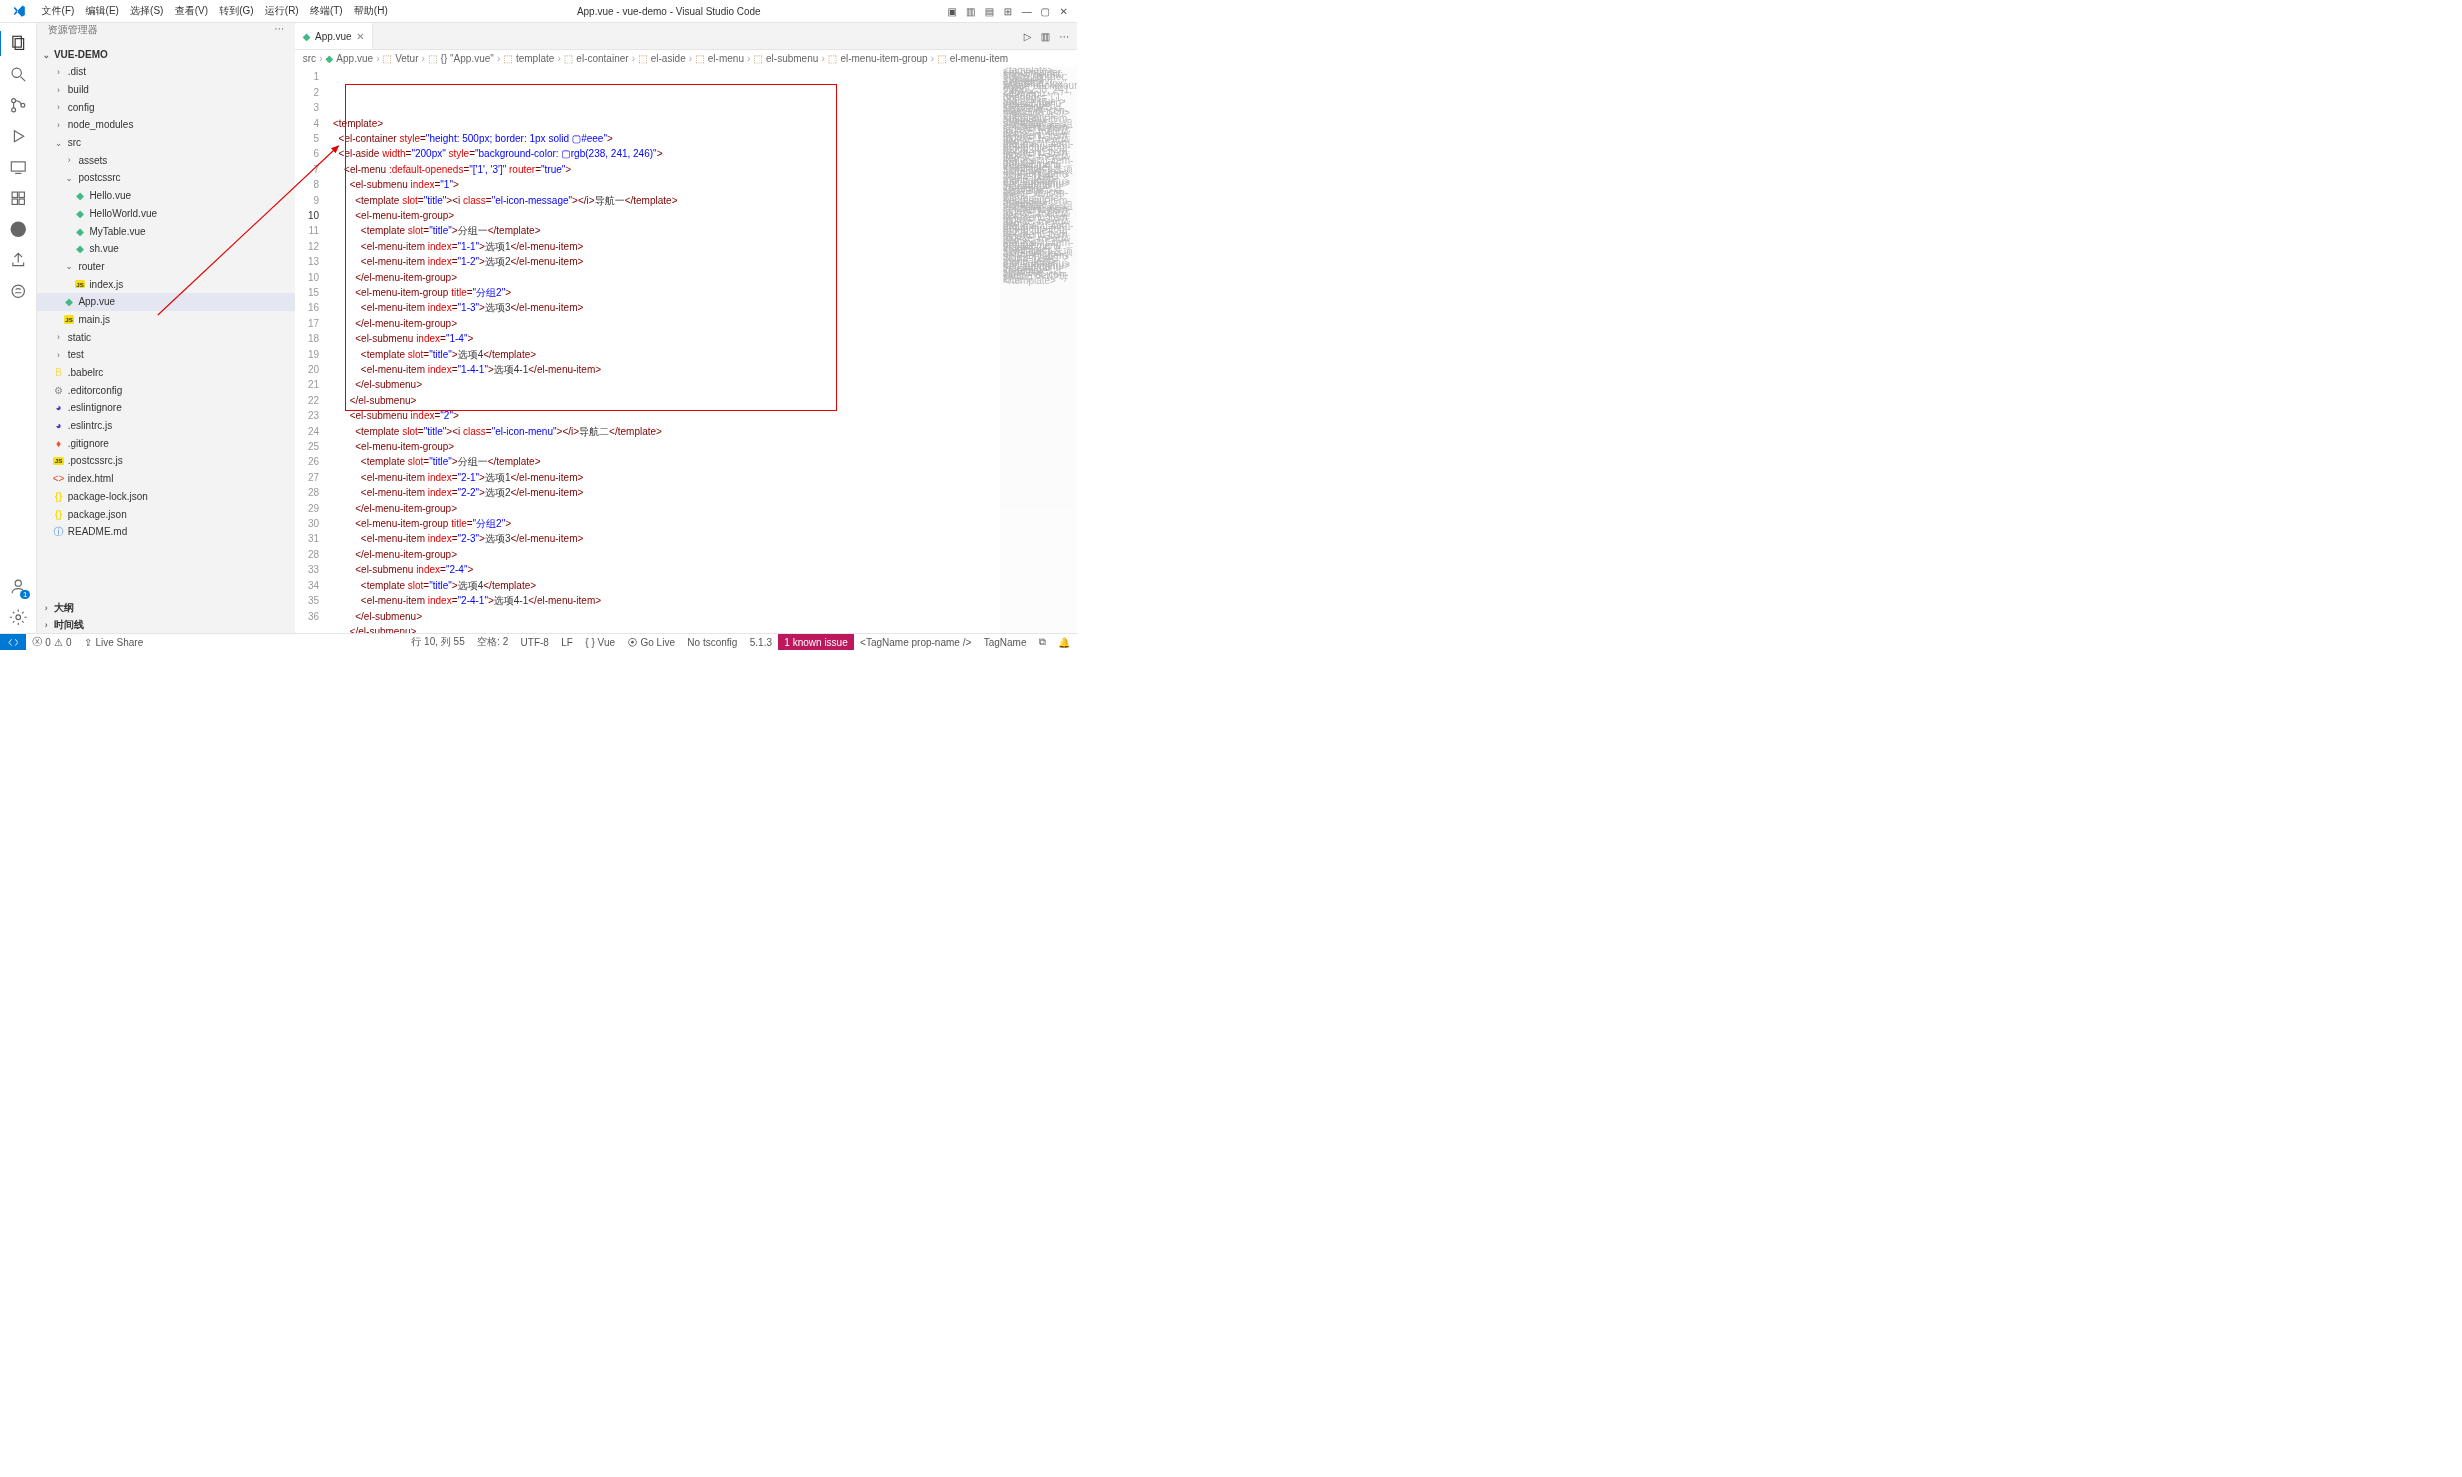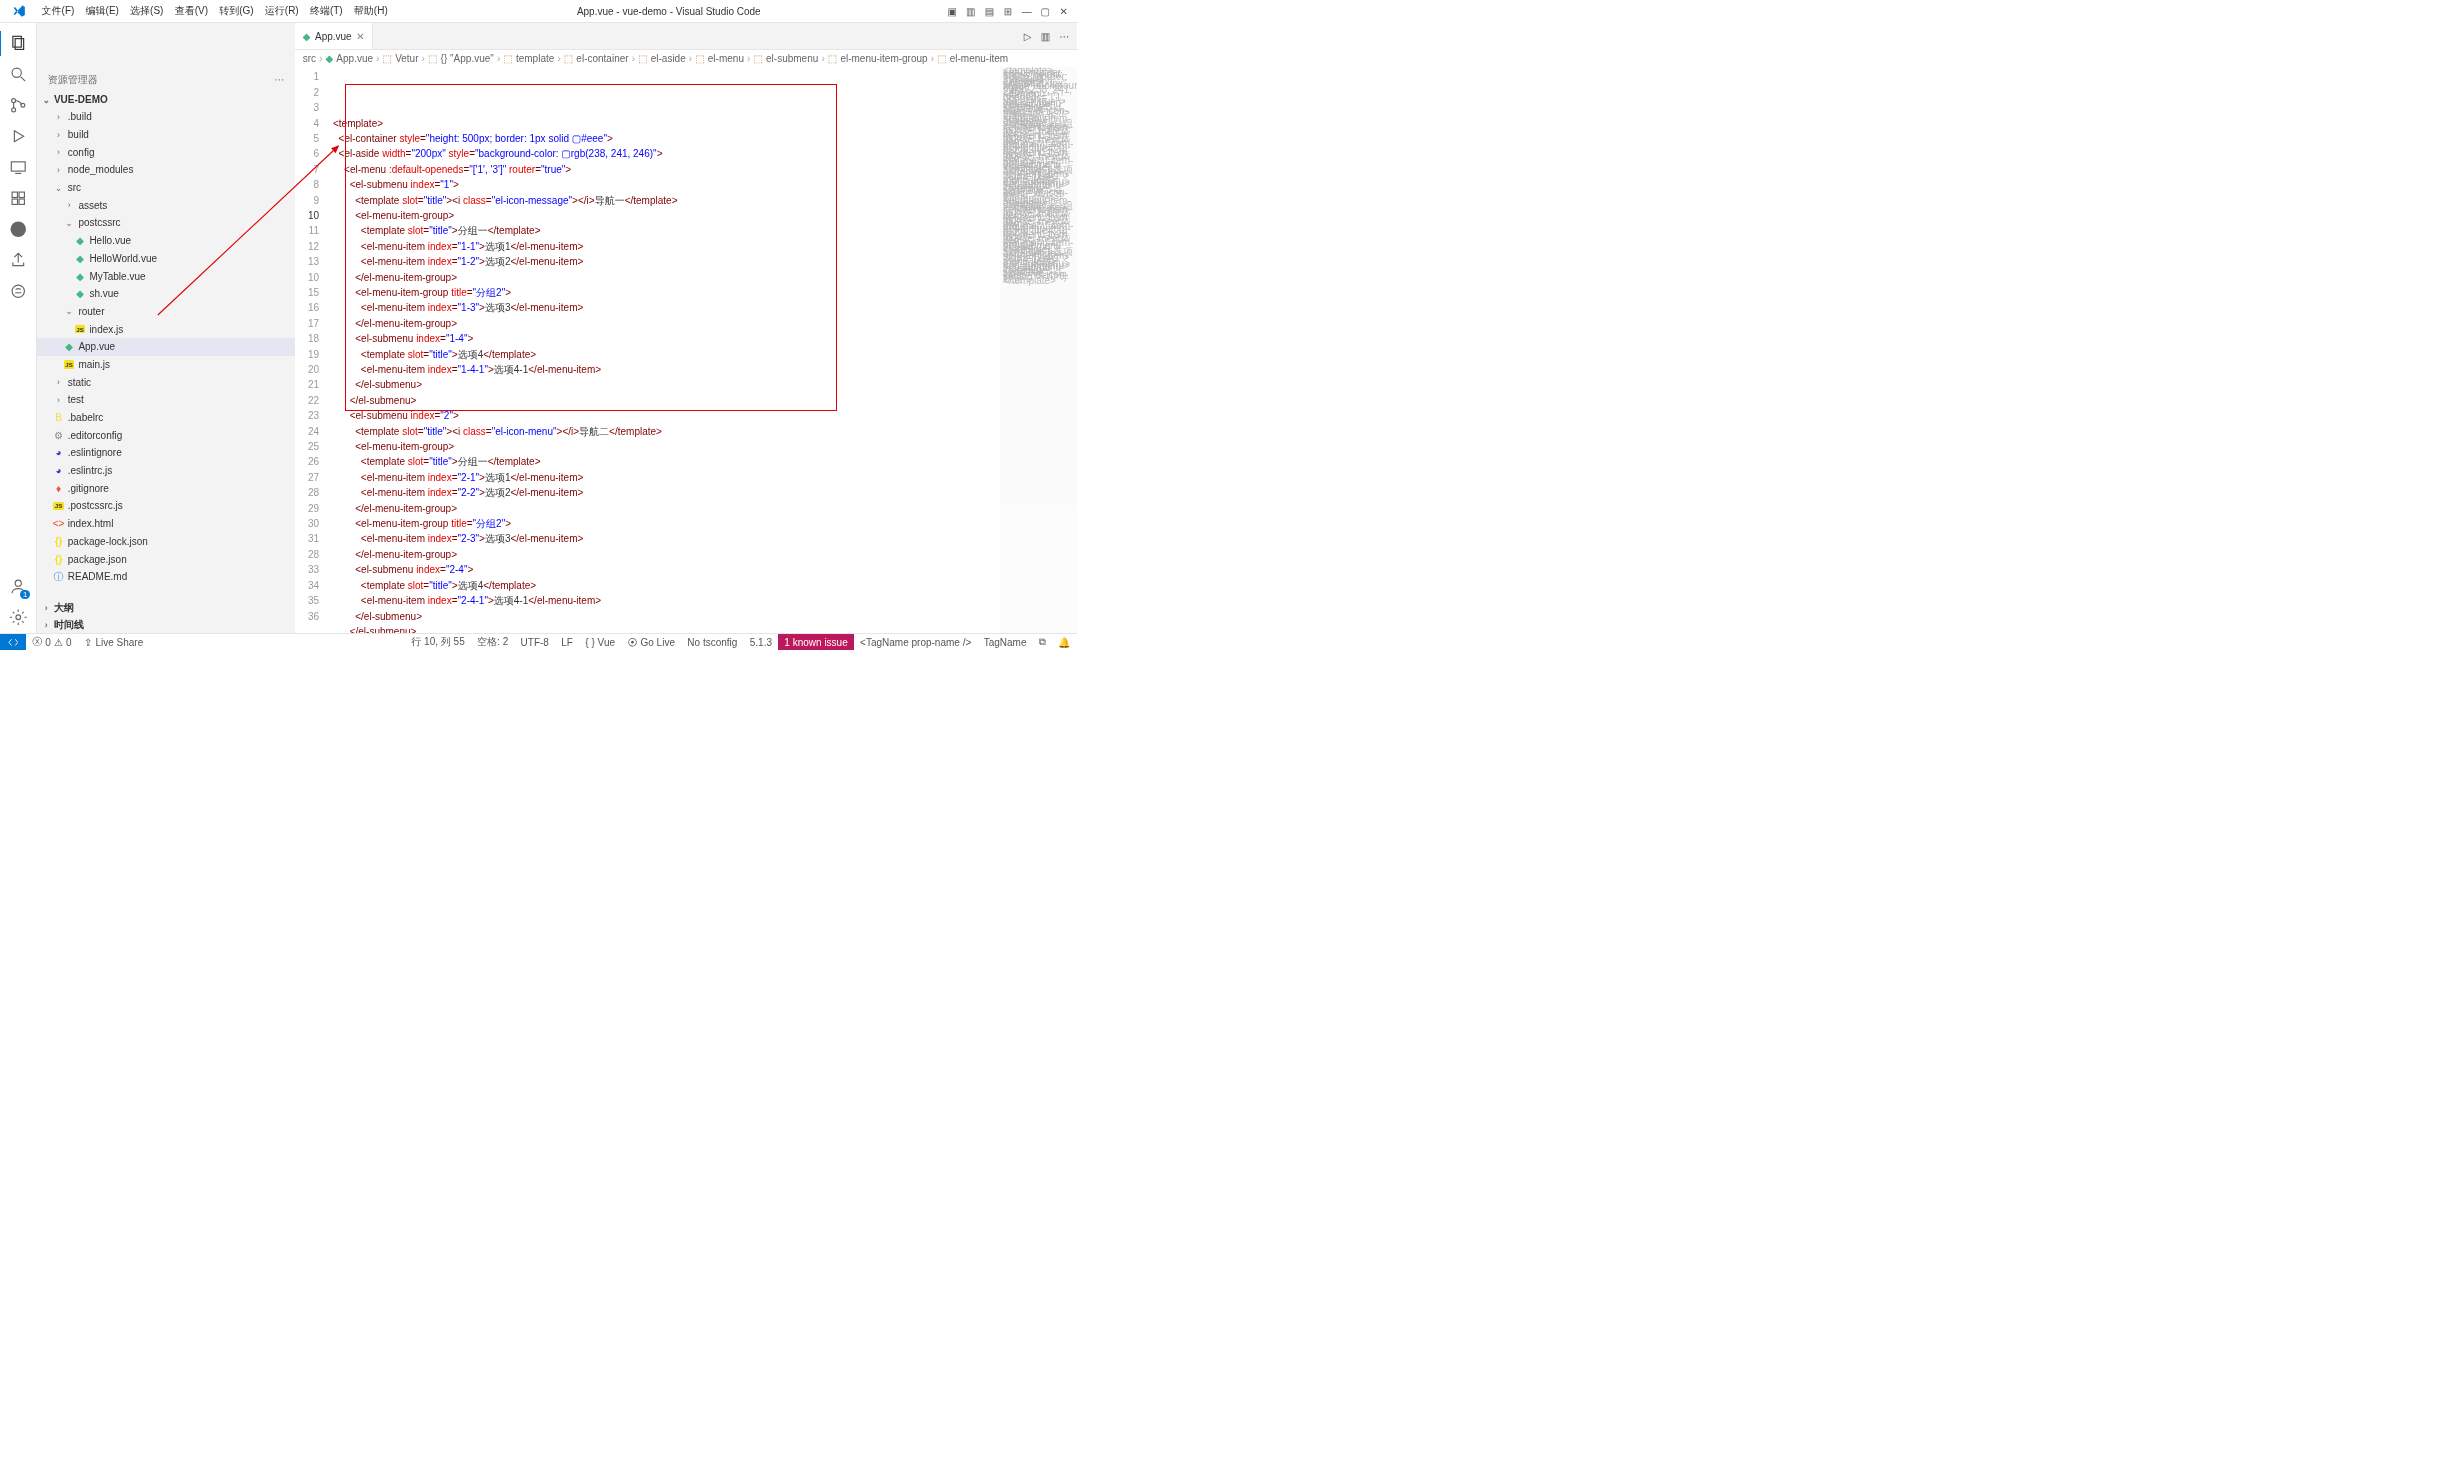--- a/index.html
+++ b/index.html
@@ -12,21 +12,21 @@
 .tb-right { display:flex; gap:4.6px; padding-right:6.2px; align-items:center; }
 .tb-ic { width:14px; height:14px; display:flex; align-items:center; justify-content:center; color:#555; cursor:pointer; }
 .main { display:flex; height:calc(100% - 23px - 17px); }
 .activitybar { width:37px; background:#fff; border-right:0.8px solid #e5e5e5; display:flex; flex-direction:column; align-items:center; padding-top:4.6px; position:relative; }
 .ab-icon { width:37px; height:31px; display:flex; align-items:center; justify-content:center; color:#666; cursor:pointer; position:relative; }
 .ab-icon.active { color:#333; }
 .ab-icon.active::before { content:""; position:absolute; left:0; top:3.1px; bottom:3.1px; width:1.5px; background:#0078d4; }
 .ab-bottom { position:absolute; bottom:0; width:37px; }
 .badge { position:absolute; bottom:3.1px; right:6.2px; background:#0078d4; color:#fff; border-radius:6.2px; font-size:7.7px; padding:0 3.1px; }
 .sidebar { width:258px; background:#f3f3f3; display:flex; flex-direction:column; }
-.sb-title { height:23px; display:flex; align-items:center; justify-content:space-between; padding:0 10.8px; font-size:8.5px; color:#6f6f6f;margin-top:45px; }
+.sb-title { height:23px; display:flex; justify-content:space-between; padding:0 10.8px; font-size:8.5px; color:#6f6f6f; }
 .sb-section { height:17px; display:flex; align-items:center; padding-left:3.1px; font-weight:700; cursor:pointer; gap:1.5px; }
 .chev { width:12.3px; text-align:center; }
 .tree { flex:1; overflow:auto; }
 .tree-row { height:17.7px; display:flex; align-items:center; cursor:pointer; gap:3.1px; }
 .tree-row.selected { background:#e4e6f1; }
 .tree-ic { width:12.3px; display:inline-flex; justify-content:center; }
 .fi-vue { color:#42b883; }
 .fi-js { background:#f7df1e; color:#333; font-size:6.2px; font-weight:700; padding:0.8px 1.5px; border-radius:1.5px; }
 .fi-json { color:#f7df1e; font-weight:700; }
 .fi-gear { color:#888; }
@@ -173,21 +173,21 @@
     </div>
     <div class="sb-section">
       <span class="chev folder-chev">⌄</span>
       <span>VUE-DEMO</span>
     </div>
     <div class="tree" id="tree">
         <div class="tree-row" style="padding-left: 15.4px;">
           <span class="tree-ic">
             <span class="folder-chev">›</span>
           </span>
-          <span>.build</span>
+          <span>.dist</span>
         </div>
         <div class="tree-row" style="padding-left: 15.4px;">
           <span class="tree-ic">
             <span class="folder-chev">›</span>
           </span>
           <span>build</span>
         </div>
         <div class="tree-row" style="padding-left: 15.4px;">
           <span class="tree-ic">
             <span class="folder-chev">›</span>

